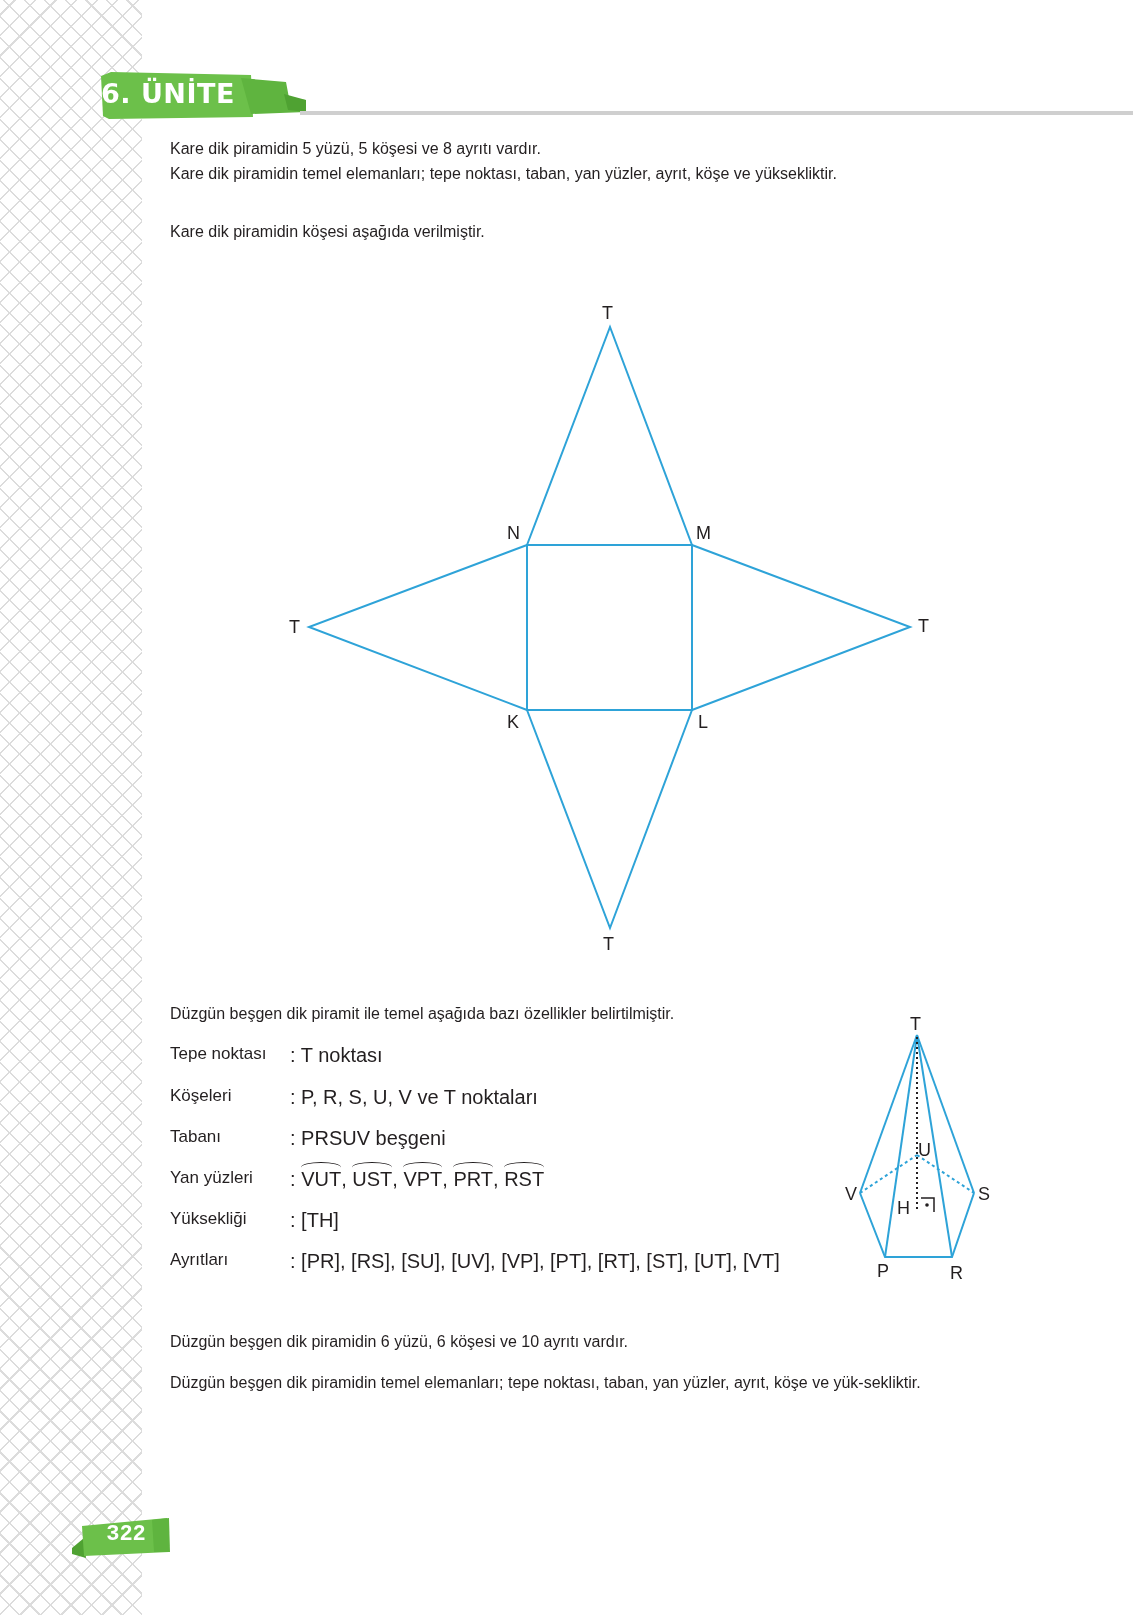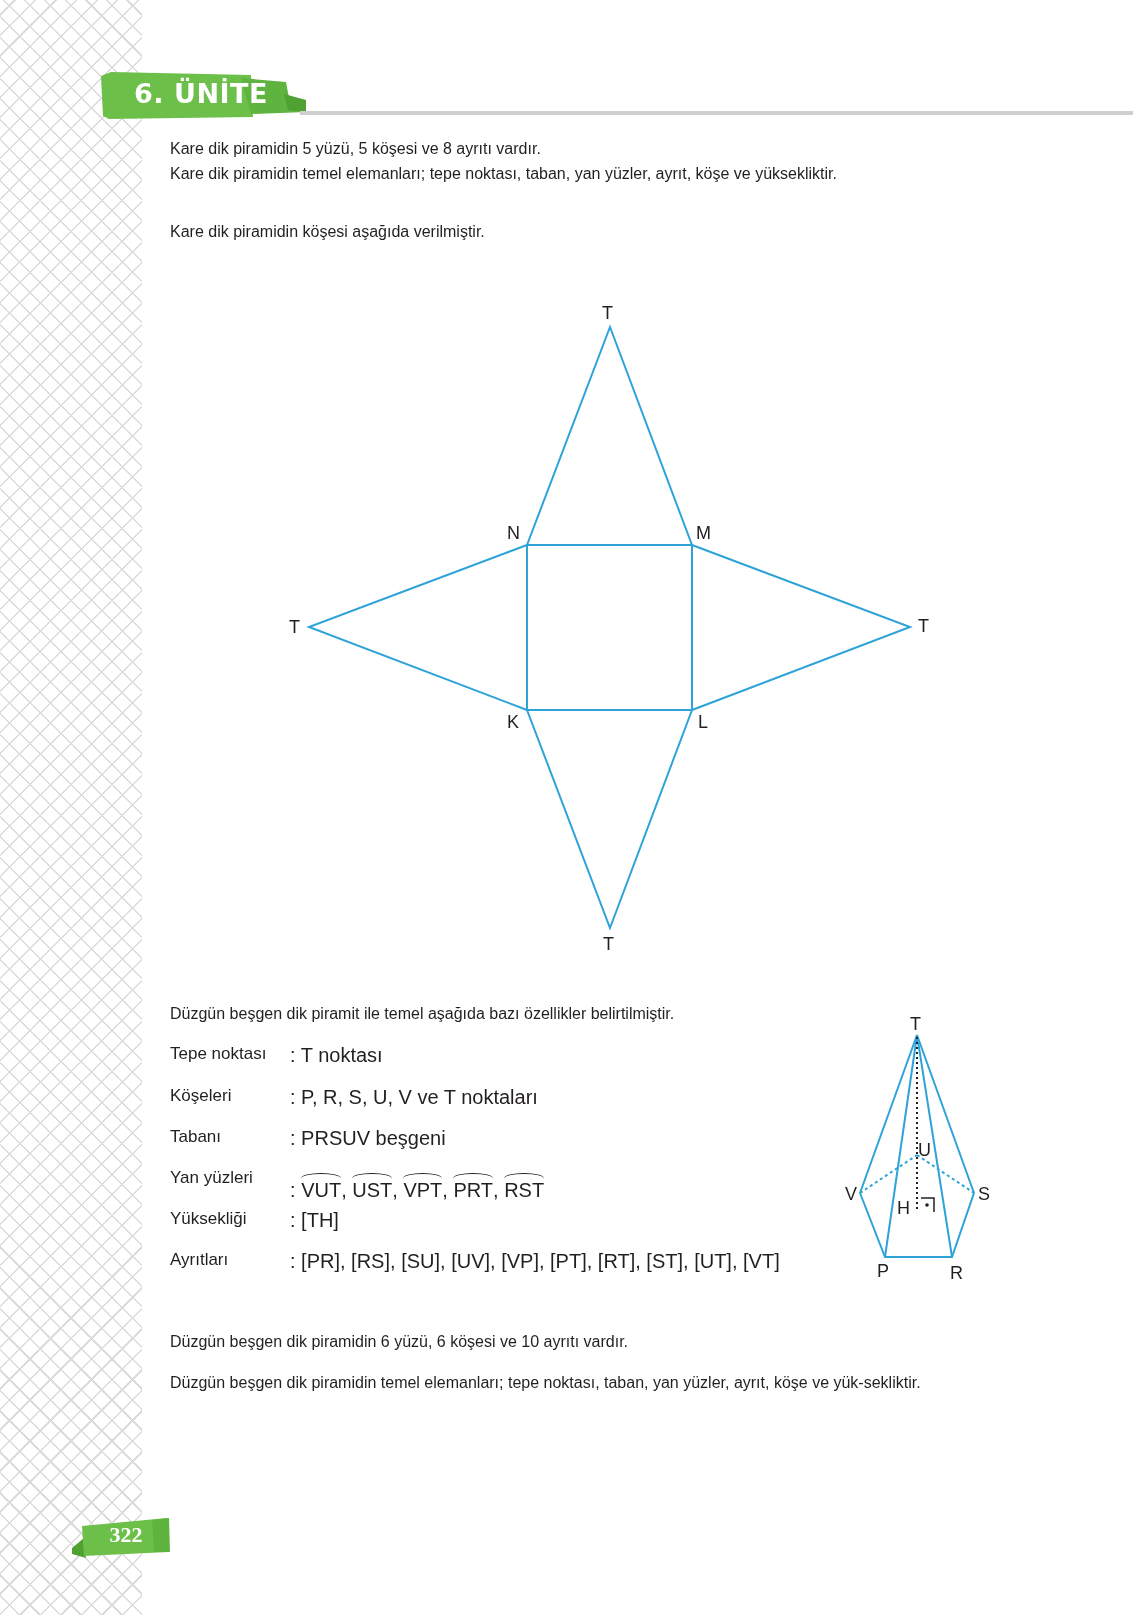--- a/index.html
+++ b/index.html
@@ -14,47 +14,47 @@
     background-color: #ffffff;
     background-image:
       repeating-linear-gradient(45deg, transparent 0 13px, #dcdcdc 13px 14.5px),
       repeating-linear-gradient(-45deg, transparent 0 13px, #dcdcdc 13px 14.5px);
   }
   .unit-banner {
     position: absolute; left: 101px; top: 72px; width: 206px; height: 47px;
   }
   .unit-banner svg { position: absolute; left: 0; top: 0; }
   .unit-label {
-    position: absolute; left: 0; top: 6px; width: 200px; text-align: center;
+    position: absolute; left: 0; top: 6px; width: 200px; text-align: left;
     color: #ffffff; font-family: "DejaVu Sans", sans-serif; font-weight: bold;
     font-size: 27px; letter-spacing: 0.5px;
   }
   .header-rule {
     position: absolute; left: 300px; top: 111px; width: 833px; height: 4px;
     background: #cfcfcf;
   }
   .para {
     position: absolute; left: 170px; font-size: 16px; line-height: 28px;
     white-space: nowrap;
   }
   .para.wrap { white-space: normal; width: 890px; }
   .row-label { position: absolute; left: 170px; font-size: 17px; white-space: nowrap; }
   .row-value { position: absolute; left: 290px; font-size: 20px; white-space: nowrap; }
-  .arc { display: inline-block; position: relative; margin-top: 11px; }
+  .arc { display: inline-block; position: relative; }
   .arc::before {
     content: ""; position: absolute; left: 0; right: 0; top: -6px; height: 10px;
     border-top: 1.5px solid #231f20; border-radius: 50% 50% 0 0;
   }
   .net-svg { position: absolute; left: 0; top: 0; }
   .lbl { font-family: "Liberation Sans", sans-serif; font-size: 18px; fill: #231f20; }
   .page-badge { position: absolute; left: 72px; top: 1518px; width: 100px; height: 40px; }
   .page-badge svg { position: absolute; left: 0; top: 0; }
   .page-number {
     position: absolute; left: 14px; top: 4px; width: 80px; text-align: center;
-    color: #ffffff; font-family: Liberation Serif, serif; font-weight: bold; font-size: 22px;
+    color: #ffffff; font-family: Liberation Mono, monospace; font-weight: bold; font-size: 22px;
   }
 </style>
 </head>
 <body>
 
 <div class="side-pattern"></div>
 
 <div class="unit-banner">
   <svg width="206" height="47" viewBox="0 0 206 47">
     <polygon points="0,4 10,0 150,3 152,45 8,47 2,44" fill="#6cc04a"></polygon>

